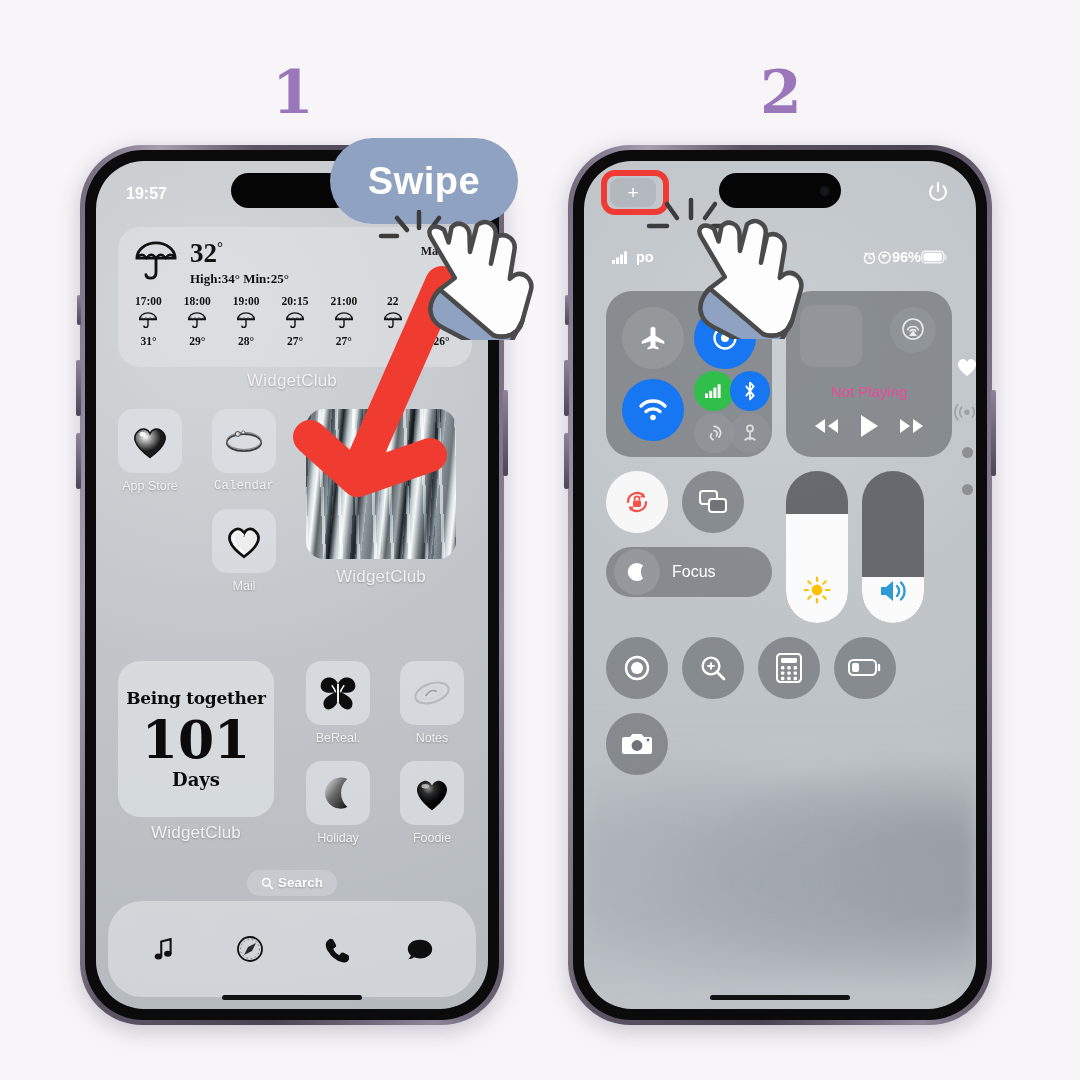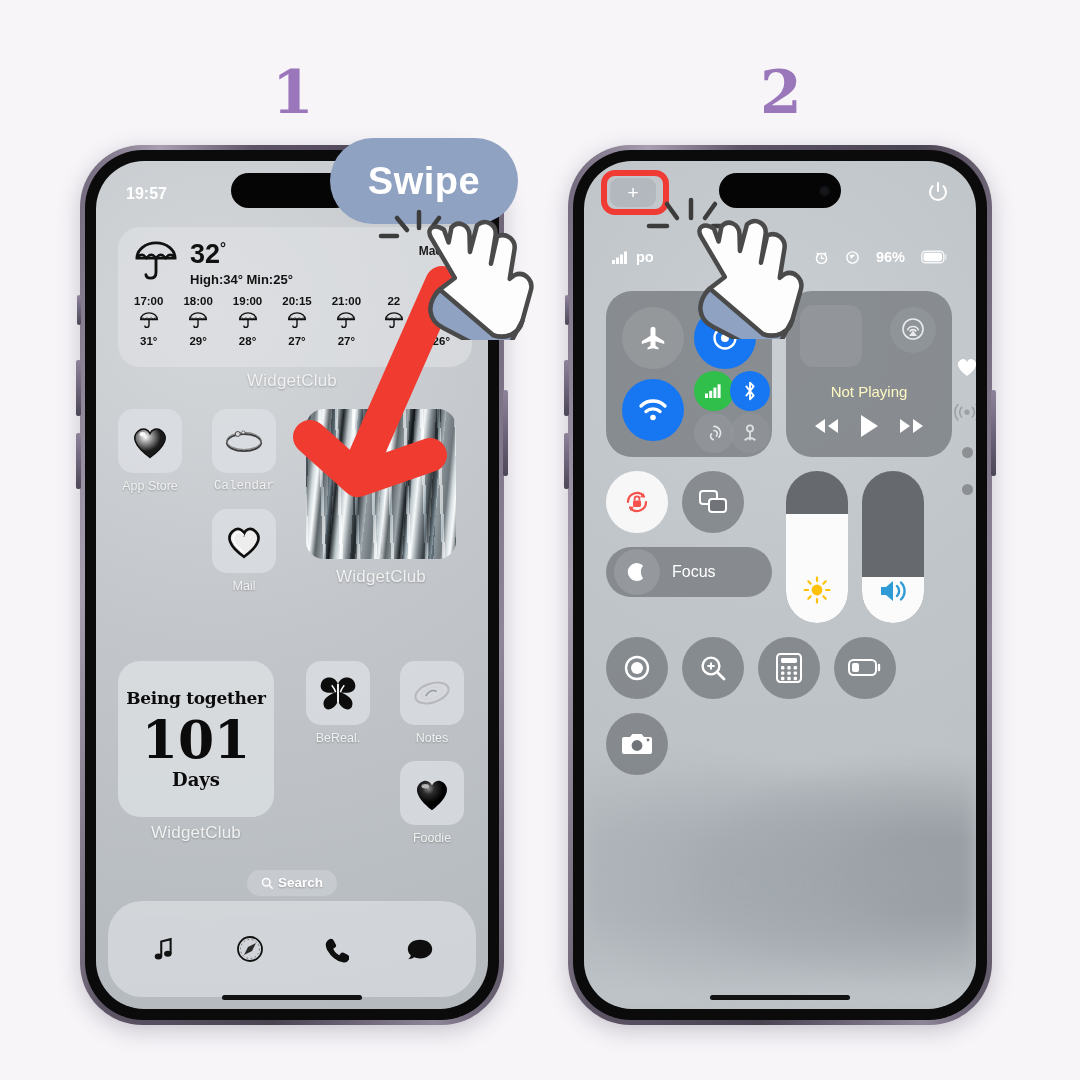--- a/index.html
+++ b/index.html
@@ -90,21 +90,21 @@
     box-shadow: inset 0 0 3px #000;
   }
 
   
   .weather-widget {
     position: absolute; left: 22px; top: 66px;
     width: 354px; height: 140px;
     background: rgba(224,226,229,.62);
     border-radius: 22px;
     padding: 11px 14px 8px;
-    font-family: Liberation Sans, sans-serif; color: #111;
+    font-family: Liberation Serif, serif; color: #111;
     overflow: hidden;
   }
   .ww-top { display: flex; align-items: flex-start; gap: 10px; position: relative; }
   .ww-umb { width: 48px; height: 40px; margin-top: 2px; flex: 0 0 auto; }
   .ww-temp { font-size: 27px; font-weight: 700; line-height: 1; margin-top: 2px; }
   .ww-temp sup { font-size: 15px; }
   .ww-hilo { font-size: 13px; font-weight: 700; margin-top: 4px; }
   .ww-city {
     position: absolute; right: 2px; top: 6px;
     font-size: 12px; font-weight: 700; color: #1a1a1a;
@@ -217,21 +217,21 @@
     width: 68px; height: 45px; border: 6px solid #ef3b33;
     border-radius: 14px; z-index: 9;
   }
   .cc-status2 {
     position: absolute; top: 88px; left: 0; right: 0;
     display: flex; align-items: center; justify-content: space-between;
     padding: 0 28px; color: #fff; font-size: 14.5px; font-weight: 600;
     z-index: 6;
   }
   .cc-left { display: flex; align-items: center; gap: 6px; }
-  .cc-right { display: flex; align-items: center; gap: 16px; justify-content: flex-end; }
+  .cc-right { display: flex; align-items: center; gap: 0; justify-content: flex-end; }
 
   .cc-grid {
     position: absolute; left: 22px; right: 22px; top: 130px;
     z-index: 4;
   }
   .cc-row { display: flex; gap: 14px; }
   .cc-card {
     background: rgba(112,116,120,.72);
     border-radius: 26px;
   }
@@ -254,21 +254,21 @@
     background: rgba(150,154,158,.72);
   }
   .music-air {
     position: absolute; right: 16px; top: 16px;
     width: 46px; height: 46px; border-radius: 50%;
     background: rgba(150,154,158,.55);
     display: flex; align-items: center; justify-content: center;
   }
   .music-title {
     position: absolute; left: 0; right: 0; top: 92px;
-    text-align: center; color: #fef9c3; font-size: 15px;
+    text-align: center; color: #ec4899; font-size: 15px;
   }
   .music-ctrls {
     position: absolute; left: 0; right: 0; bottom: 18px;
     display: flex; align-items: center; justify-content: space-around;
     padding: 0 18px;
   }
 
   .sq-btn {
     width: 62px; height: 62px; border-radius: 50%;
     background: rgba(112,116,120,.72);
@@ -475,20 +475,35 @@
           <div class="tile">
             <svg viewBox="0 0 64 64" width="50" height="50">
               <ellipse cx="32" cy="32" rx="22" ry="12" transform="rotate(-18 32 32)" fill="none" stroke="#b7b7bd" stroke-width="2.6"></ellipse>
               <ellipse cx="32" cy="32" rx="14" ry="7" transform="rotate(-18 32 32)" fill="none" stroke="#d2d2d8" stroke-width="2"></ellipse>
               <path d="M24 36 q6 -10 14 -6" fill="none" stroke="#9a9aa2" stroke-width="2"></path>
             </svg>
           </div>
           <div class="nm">Notes</div>
         </div>
 
+        <div class="app" style="left:210px; top:600px;">
+          <div class="tile">
+            <svg viewBox="0 0 64 64" width="50" height="50">
+              <defs>
+                  <linearGradient id="moong" x1="0" y1="0" x2="1" y2="1">
+                    <stop offset="0%" stop-color="#efefef"></stop>
+                    <stop offset="45%" stop-color="#6d6d6d"></stop>
+                    <stop offset="100%" stop-color="#111"></stop>
+                  </linearGradient>
+                </defs>
+              <path d="M44 50 A20 20 0 1 1 44 14 A24 24 0 0 0 44 50Z" fill="url(#moong)"></path>
+            </svg>
+          </div>
+          <div class="nm">Holiday</div>
+        </div>
 
         <div class="app" style="left:304px; top:600px;">
           <div class="tile">
             <svg viewBox="0 0 64 64" width="48" height="48">
               <defs>
                   <radialGradient id="bh" cx="38%" cy="26%">
                     <stop offset="0%" stop-color="#8d8d8d"></stop>
                     <stop offset="40%" stop-color="#2c2c2c"></stop>
                     <stop offset="100%" stop-color="#000"></stop>
                   </radialGradient>

